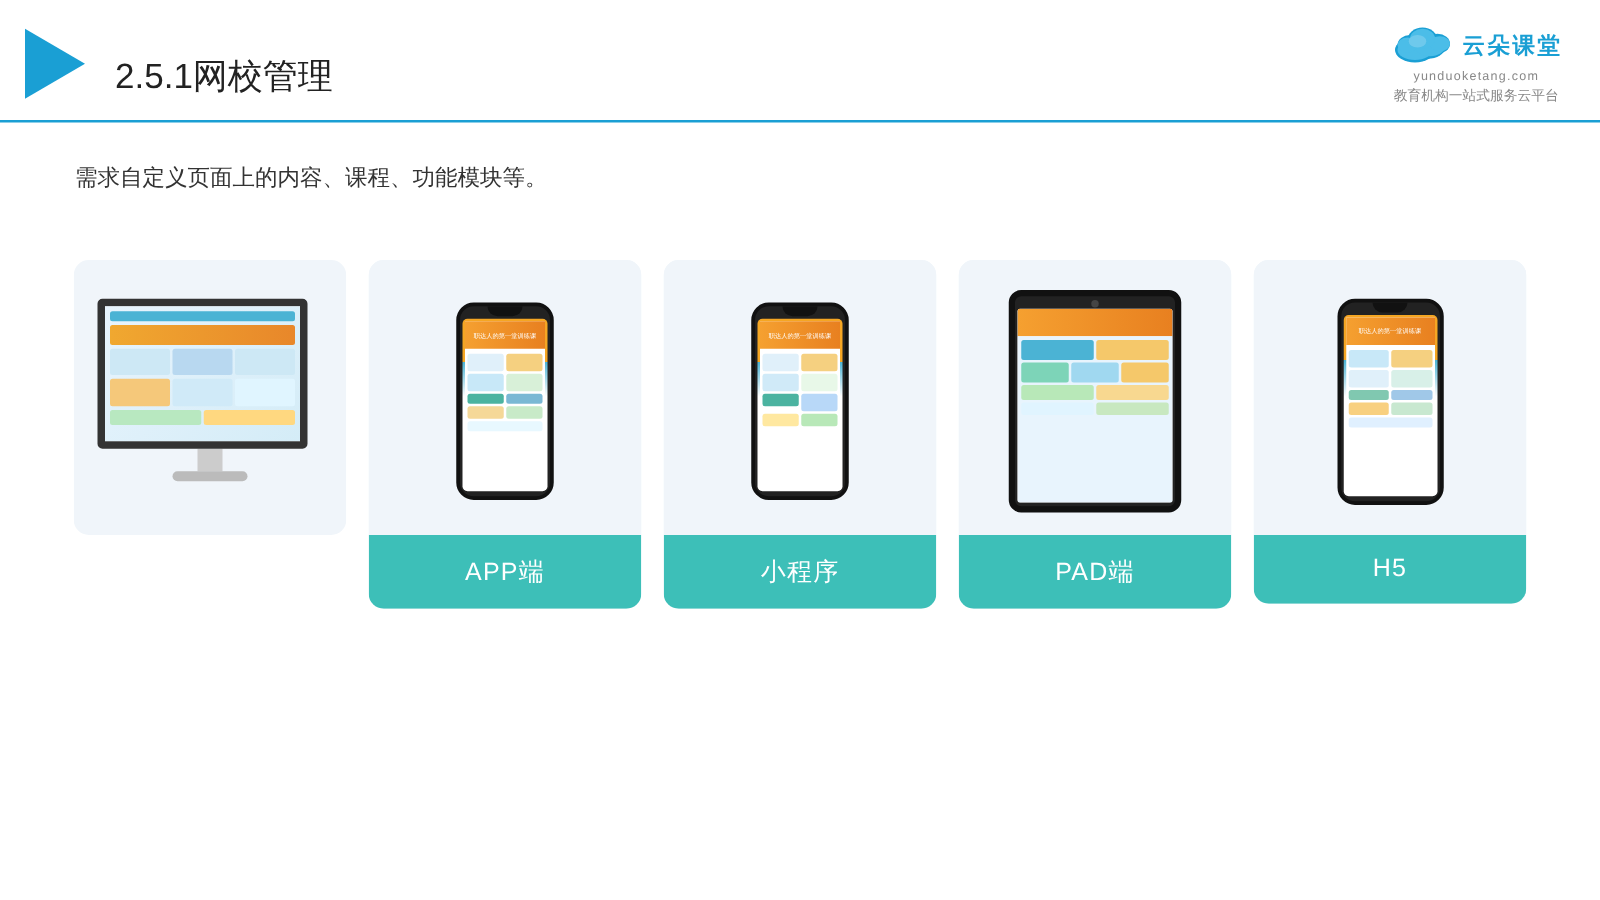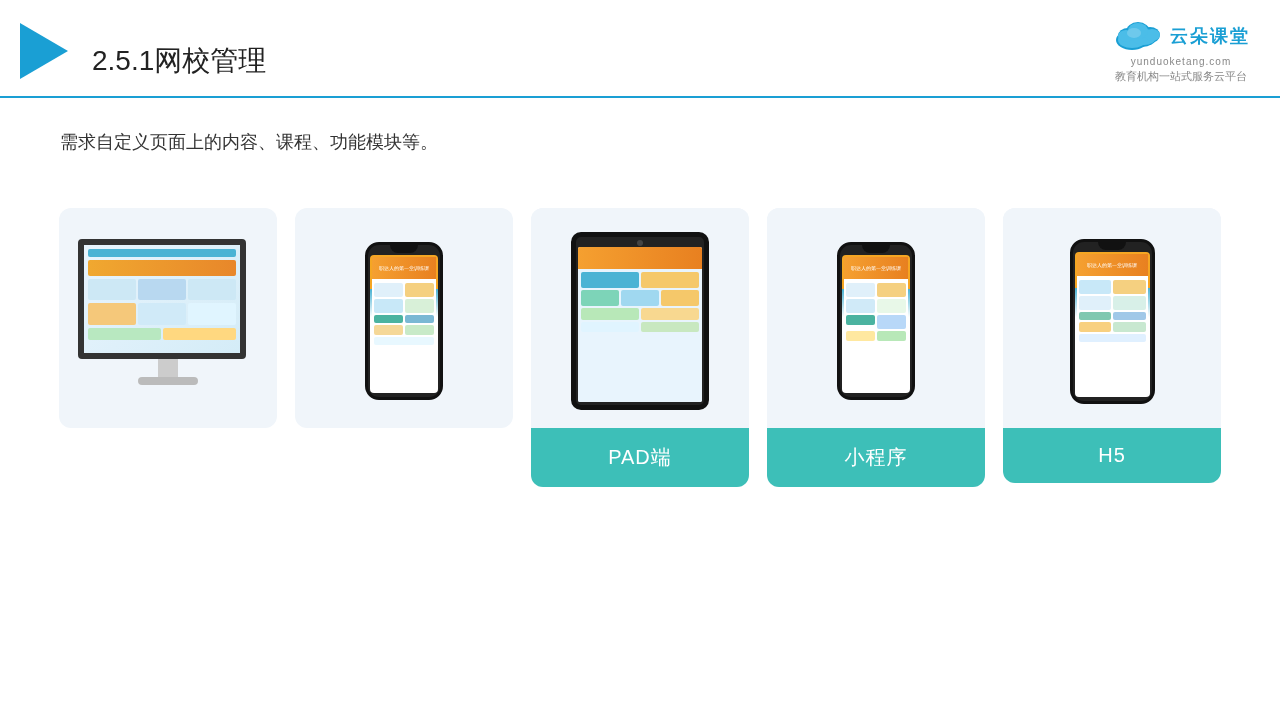--- a/index.html
+++ b/index.html
@@ -430,20 +430,55 @@
                 <div class="ps-block" style="background:#c8eac8;height:10px;"></div>
               </div>
               <div class="ps-row">
                 <div class="ps-block" style="height:8px;background:#e8f8ff;"></div>
               </div>
             </div>
           </div>
         </div>
       </div>
     </div>
+    <div class="card-label">APP端</div>
+  </div>
+
+  <div class="card">
+    <div class="card-image-area">
+      <div class="phone-mockup">
+        <div class="phone-notch"></div>
+        <div class="phone-screen">
+          <div class="phone-screen-inner">
+            <div class="ps-header" style="background:linear-gradient(90deg,#f5a030,#e88020);">
+              <span style="font-size:5px;color:white;">职达人的第一堂训练课</span>
+            </div>
+            <div class="ps-content">
+              <div class="ps-row">
+                <div class="ps-block"></div>
+                <div class="ps-block-orange"></div>
+              </div>
+              <div class="ps-row">
+                <div class="ps-block" style="background:#d0eaf8;"></div>
+                <div class="ps-block" style="background:#e8f8e8;"></div>
+              </div>
+              <div class="ps-row">
+                <div class="ps-block-teal"></div>
+                <div class="ps-block" style="background:#b8d8f8;"></div>
+              </div>
+              <div class="ps-row">
+                <div class="ps-block" style="background:#ffe8a0;height:10px;"></div>
+                <div class="ps-block" style="background:#b8e8b8;height:10px;"></div>
+              </div>
+            </div>
+          </div>
+        </div>
+      </div>
+    </div>
+    <div class="card-label">小程序</div>
   </div>
 
   <div class="card">
     <div class="card-image-area">
       <div class="tablet-mockup">
         <div class="tablet-cam"></div>
         <div class="tablet-screen">
           <div class="tablet-header"></div>
           <div class="tablet-content">
             <div class="tablet-row">
@@ -465,54 +500,20 @@
             </div>
           </div>
         </div>
       </div>
     </div>
     <div class="card-label">PAD端</div>
   </div>
 
   <div class="card">
     <div class="card-image-area">
-      <div class="phone-mockup">
-        <div class="phone-notch"></div>
-        <div class="phone-screen">
-          <div class="phone-screen-inner">
-            <div class="ps-header" style="background:linear-gradient(90deg,#f5a030,#e88020);">
-              <span style="font-size:5px;color:white;">职达人的第一堂训练课</span>
-            </div>
-            <div class="ps-content">
-              <div class="ps-row">
-                <div class="ps-block"></div>
-                <div class="ps-block-orange"></div>
-              </div>
-              <div class="ps-row">
-                <div class="ps-block" style="background:#d0eaf8;"></div>
-                <div class="ps-block" style="background:#e8f8e8;"></div>
-              </div>
-              <div class="ps-row">
-                <div class="ps-block-teal"></div>
-                <div class="ps-block" style="background:#b8d8f8;"></div>
-              </div>
-              <div class="ps-row">
-                <div class="ps-block" style="background:#ffe8a0;height:10px;"></div>
-                <div class="ps-block" style="background:#b8e8b8;height:10px;"></div>
-              </div>
-            </div>
-          </div>
-        </div>
-      </div>
-    </div>
-    <div class="card-label">小程序</div>
-  </div>
-
-  <div class="card">
-    <div class="card-image-area">
       <div class="phone-mockup phone-h5">
         <div class="phone-notch"></div>
         <div class="phone-screen">
           <div class="phone-screen-inner">
             <div class="ps-header" style="background:linear-gradient(90deg,#f5a030,#e88020);">
               <span style="font-size:5px;color:white;">职达人的第一堂训练课</span>
             </div>
             <div class="ps-content">
               <div class="ps-row">
                 <div class="ps-block" style="background:#c8e8f8;"></div>

